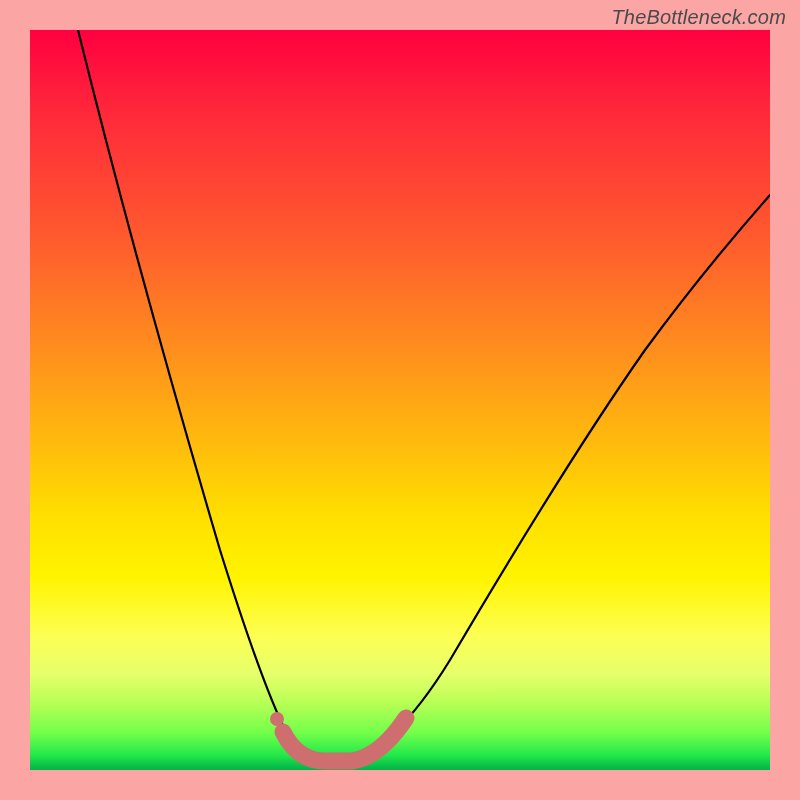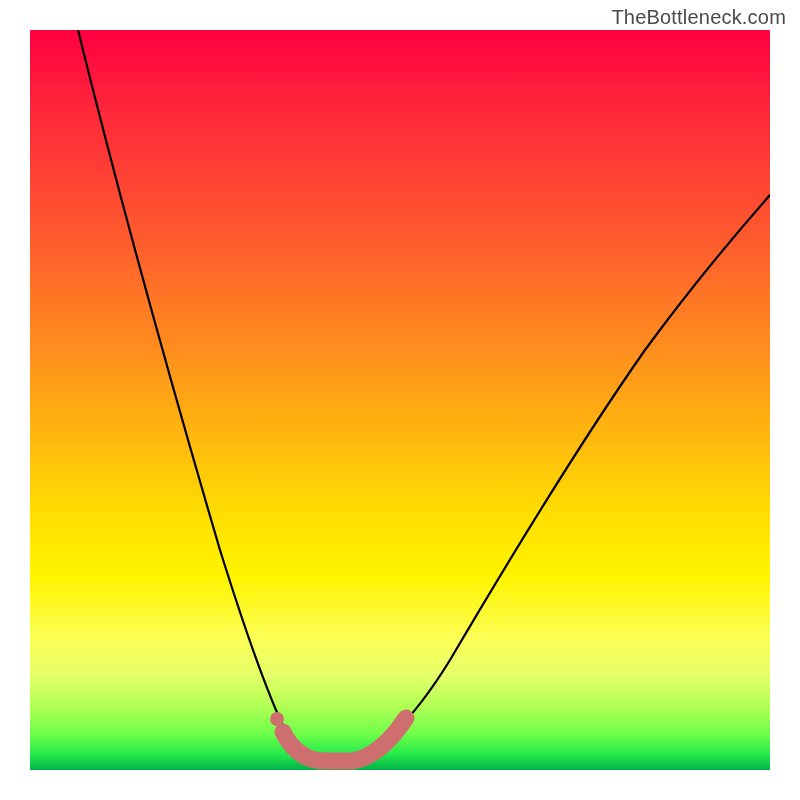--- a/index.html
+++ b/index.html
@@ -7,21 +7,22 @@
     padding: 0;
     width: 800px;
     height: 800px;
     background: #000;
     overflow: hidden;
     font-family: Arial, Helvetica, sans-serif;
   }
   .frame {
     position: absolute;
     inset: 0;
-    background: #ffffff;
+    background: #fca5a5;
+    font-style: italic;
   }
   .plot-area {
     position: absolute;
     left: 30px;
     top: 30px;
     width: 740px;
     height: 740px;
     
     background: linear-gradient(
       to bottom,

